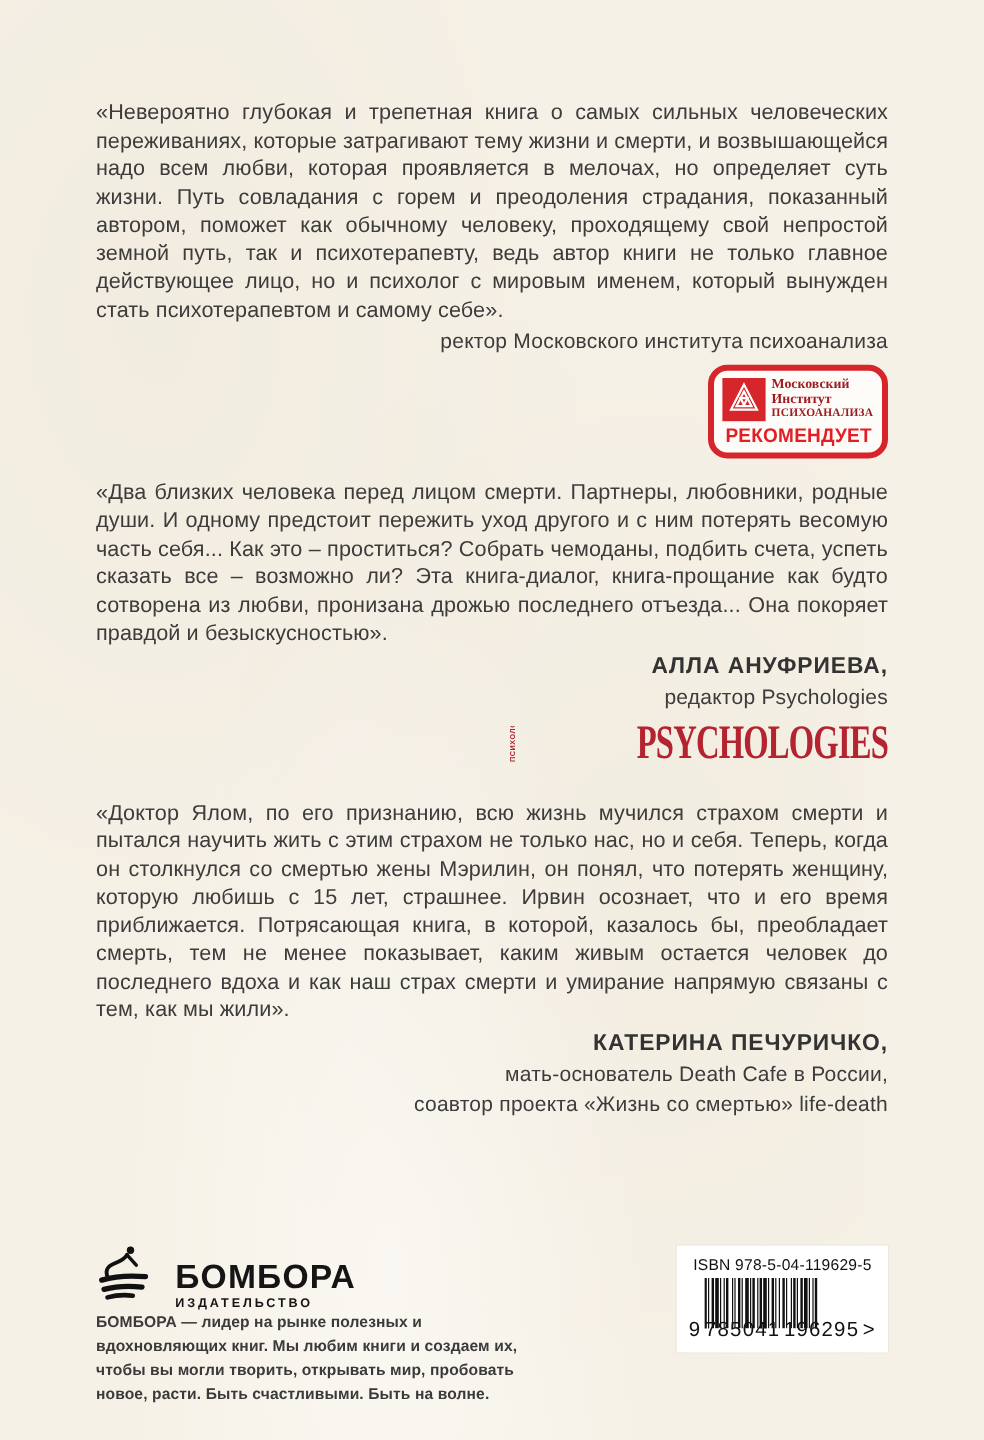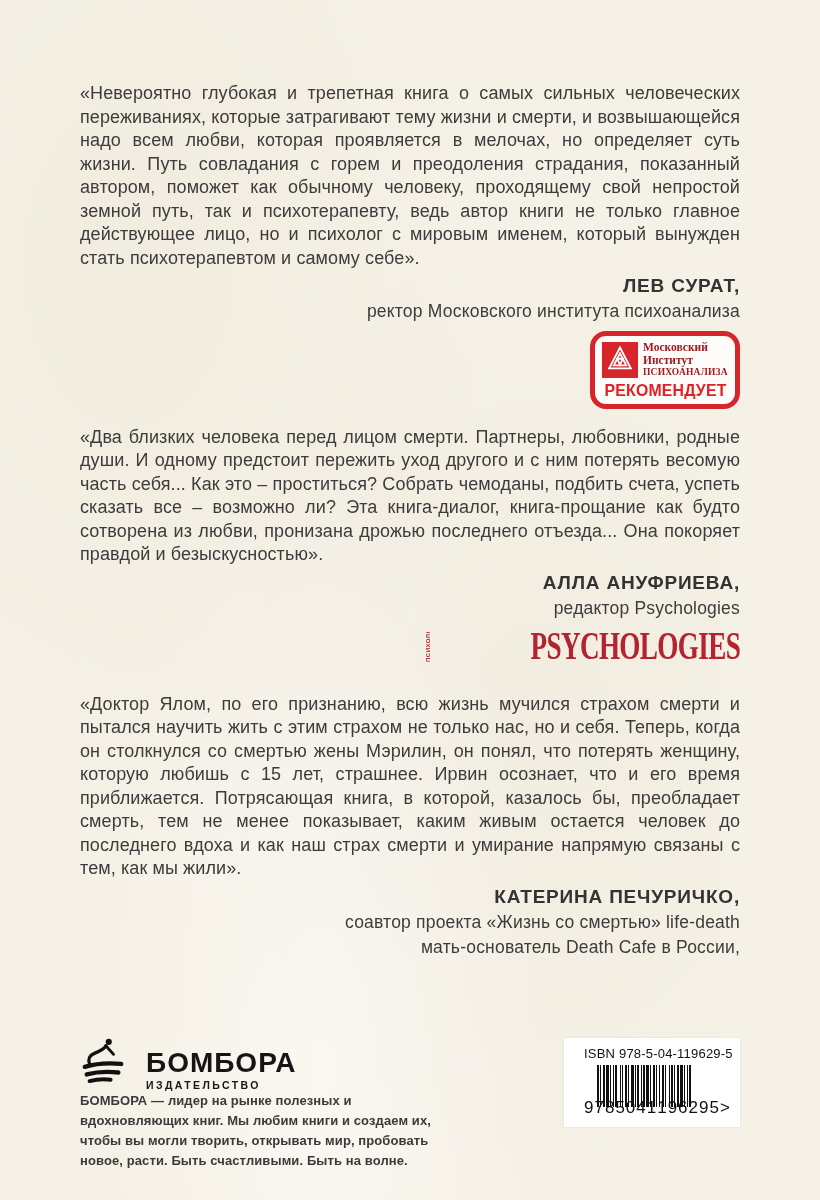--- a/index.html
+++ b/index.html
@@ -88,21 +88,21 @@
     font-size:10.5px;font-weight:bold;color:#151515;letter-spacing:2.4px;margin-top:2px;
   }
   .pub-desc{
     width:372px;
     font-size:13px;font-weight:bold;line-height:20px;color:#3a3a3a;letter-spacing:0.1px;
   }
 
   
   .barcode-box{
     width:176px;background:#ffffff;box-sizing:border-box;
-    padding:8px 20px 9px;margin-top:2px;
+    padding:8px 10px 9px;margin-top:2px;
     box-shadow:0 0 0 1px rgba(0,0,0,0.03);
   }
   .isbn{font-size:13px;color:#111;text-align:center;letter-spacing:0.2px;white-space:nowrap;}
   .barcode-inner{position:relative;margin-top:4px;}
   .bars{height:42px;display:flex;align-items:flex-start;margin-left:13px;width:140px;overflow:hidden;}
   .bars span{display:block;height:42px;background:#111;flex:none;}
   .bars span.gap{background:transparent;}
   .bars span.tall{height:52px;}
   .digits{
     display:flex;justify-content:space-between;align-items:flex-end;
@@ -111,21 +111,20 @@
   }
 </style>
 </head>
 <body>
 
 <div class="page">
   <div class="content">
 
     <p class="quote">«Невероятно глубокая и трепетная книга о самых сильных человеческих переживаниях, которые затрагивают тему жизни и смерти, и возвышающейся надо всем любви, которая проявляется в мелочах, но определяет суть жизни. Путь совладания с горем и преодоления страдания, показанный автором, поможет как обычному человеку, проходящему свой непростой земной путь, так и психотерапевту, ведь автор книги не только главное действующее лицо, но и психолог с мировым именем, который вынужден стать психотерапевтом и самому себе».</p>
     <div class="attribution">
-      <div class="attr-name">ЛЕВ СУРАТ,</div>
       <div class="attr-role">ректор Московского института психоанализа</div>
     </div>
 
     <div class="badge">
       <div class="badge-top">
         <div class="badge-logo">
           <svg width="30" height="30" viewBox="0 0 36 36" fill="none" stroke="#ffffff" stroke-width="2.2" stroke-linejoin="miter">
             <path d="M18 3 L5 28 L31 28 Z"></path>
             <path d="M18 10 L10.5 24.5 L25.5 24.5 Z"></path>
             <path d="M14.5 16.5 L21.5 16.5 L18 23.5 Z"></path>
@@ -146,22 +145,22 @@
       <div class="attr-role">редактор Psychologies</div>
       <div class="psy-logo">
         <span class="psy-vertical">ПСИХОЛОГИИ</span>
         <span class="psy-wordmark">PSYCHOLOGIES</span>
       </div>
     </div>
 
     <p class="quote q3">«Доктор Ялом, по его признанию, всю жизнь мучился страхом смерти и пытался научить жить с этим страхом не только нас, но и себя. Теперь, когда он столкнулся со смертью жены Мэрилин, он понял, что потерять женщину, которую любишь с 15 лет, страшнее. Ирвин осознает, что и его время приближается. Потрясающая книга, в которой, казалось бы, преобладает смерть, тем не менее показывает, каким живым остается человек до последнего вдоха и как наш страх смерти и умирание напрямую связаны с тем, как мы жили».</p>
     <div class="attribution">
       <div class="attr-name">КАТЕРИНА ПЕЧУРИЧКО,</div>
+      <div class="attr-role">мать-основатель Death Cafe в России,</div>
       <div class="attr-role">соавтор проекта «Жизнь со смертью» life-death</div>
-      <div class="attr-role">мать-основатель Death Cafe в России,</div>
     </div>
   </div>
 
   <div class="footer">
     <div class="publisher">
       <div class="pub-logo-row">
         <span class="pub-icon">
           <svg width="46" height="50" viewBox="0 0 48 52" fill="none" stroke="#111111" stroke-linecap="round">
             <circle cx="30" cy="5" r="3.2" fill="#111111" stroke="none"></circle>
             <path d="M27 9 c-2 4 -7 6 -12 8 c-5 2 -7 6 -5 11" stroke-width="3.4"></path>

